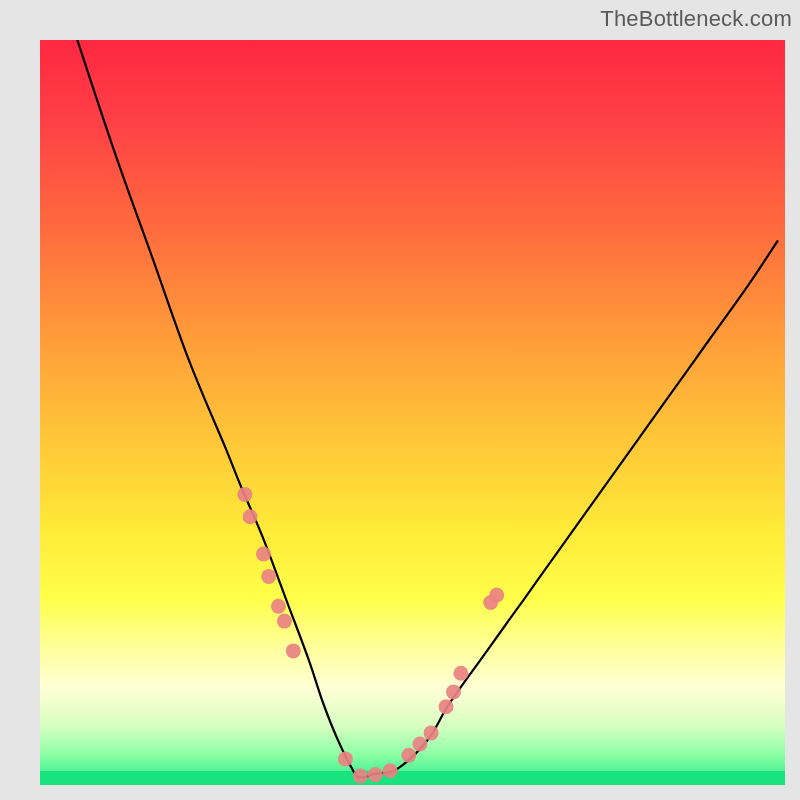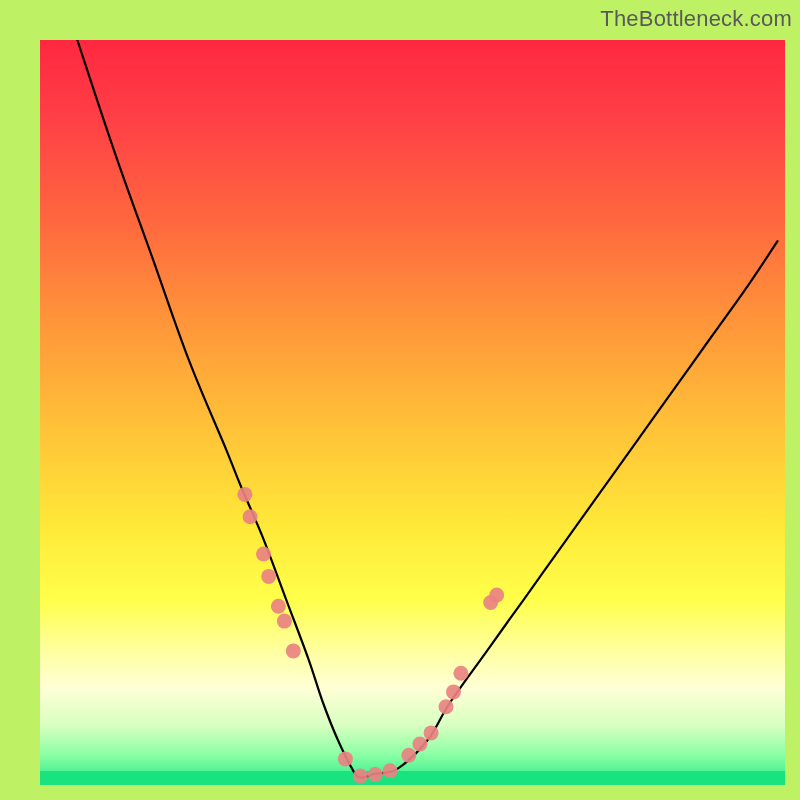--- a/index.html
+++ b/index.html
@@ -7,21 +7,21 @@
     padding: 0;
     width: 800px;
     height: 800px;
     background: #000;
     font-family: Arial, Helvetica, sans-serif;
     overflow: hidden;
   }
   .frame {
     position: absolute;
     inset: 0;
-    background: #bef264;
+    background: #e5e5e5;
   }
   .plot-area {
     position: absolute;
     left: 40px;
     top: 40px;
     width: 745px;
     height: 745px;
   }
   .plot-bg {
     position: absolute;

